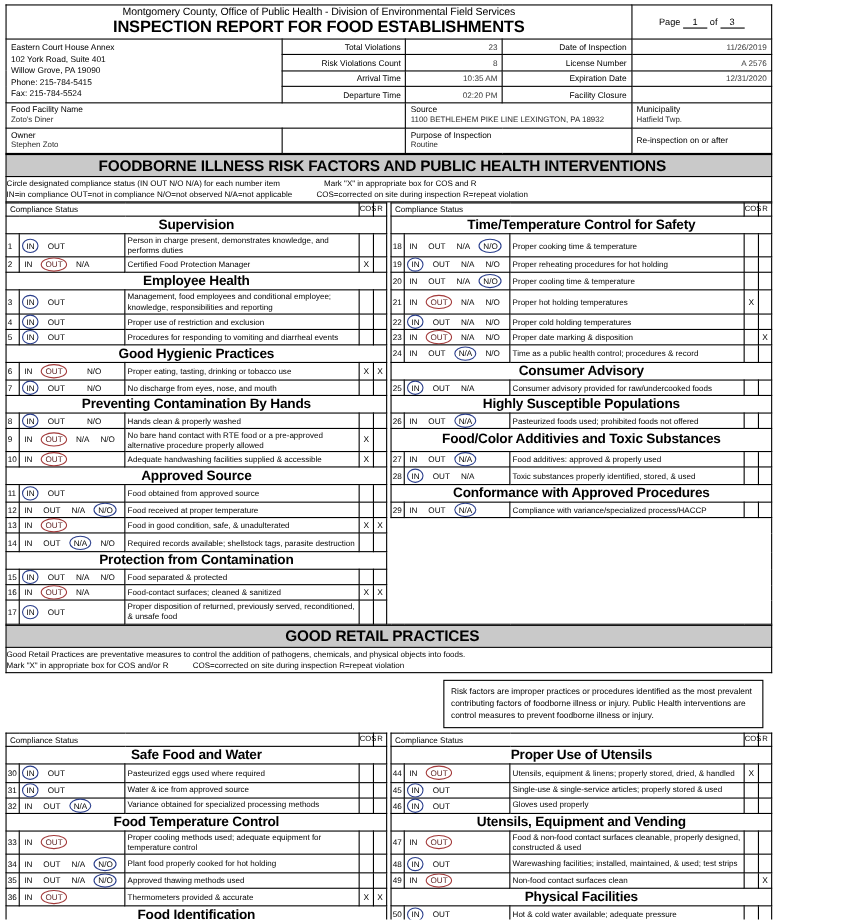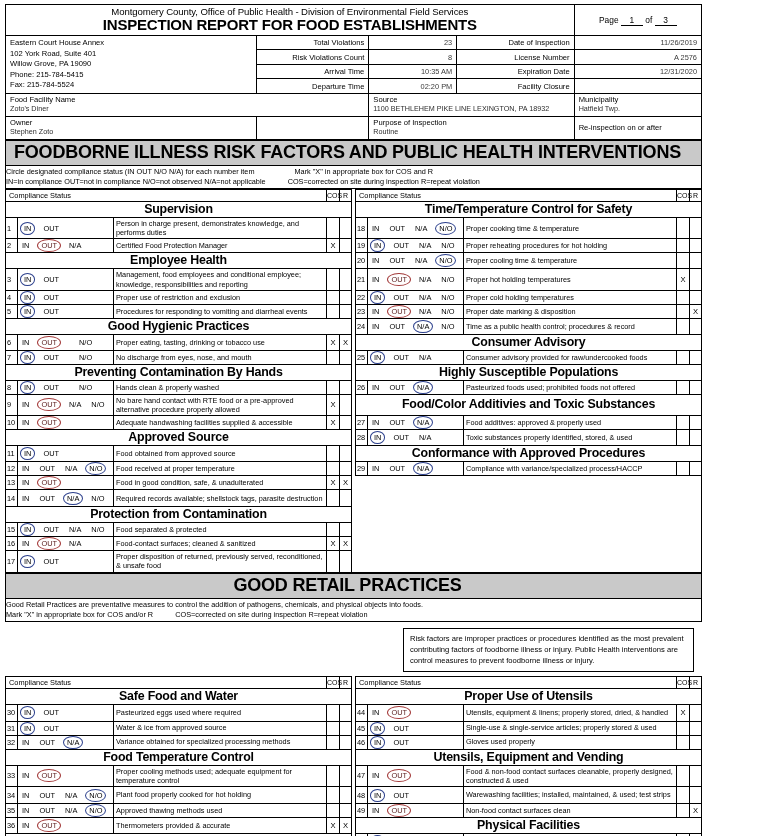--- a/index.html
+++ b/index.html
@@ -36,21 +36,21 @@
   .val-r { text-align: right; padding-right: 4px; font-size: 7.4px; color: #3a3a3a; }
 
   .field-cell { padding: 1px 3px 2px 4px; line-height: 9.5px; }
   .field-cell .flabel { font-size: 7.6px; }
   .field-cell .fval { font-size: 7.2px; color: #2c2c2c; }
 
   
   .banner {
     background: #c9c9c9;
     text-align: center;
-    font-size: 18px;
+    font-size: 14px;
     font-weight: bold;
     letter-spacing: -0.2px;
     padding: 1px 12px 2px 0;
   }
   .subnote { text-align: left; font-size: 7.3px; padding: 1px 0; line-height: 10px; }
   .subnote .sp { display:inline-block; width: 9px; }
 
   
   .grid { table-layout: fixed; }
   .colnum { width: 12px; }

